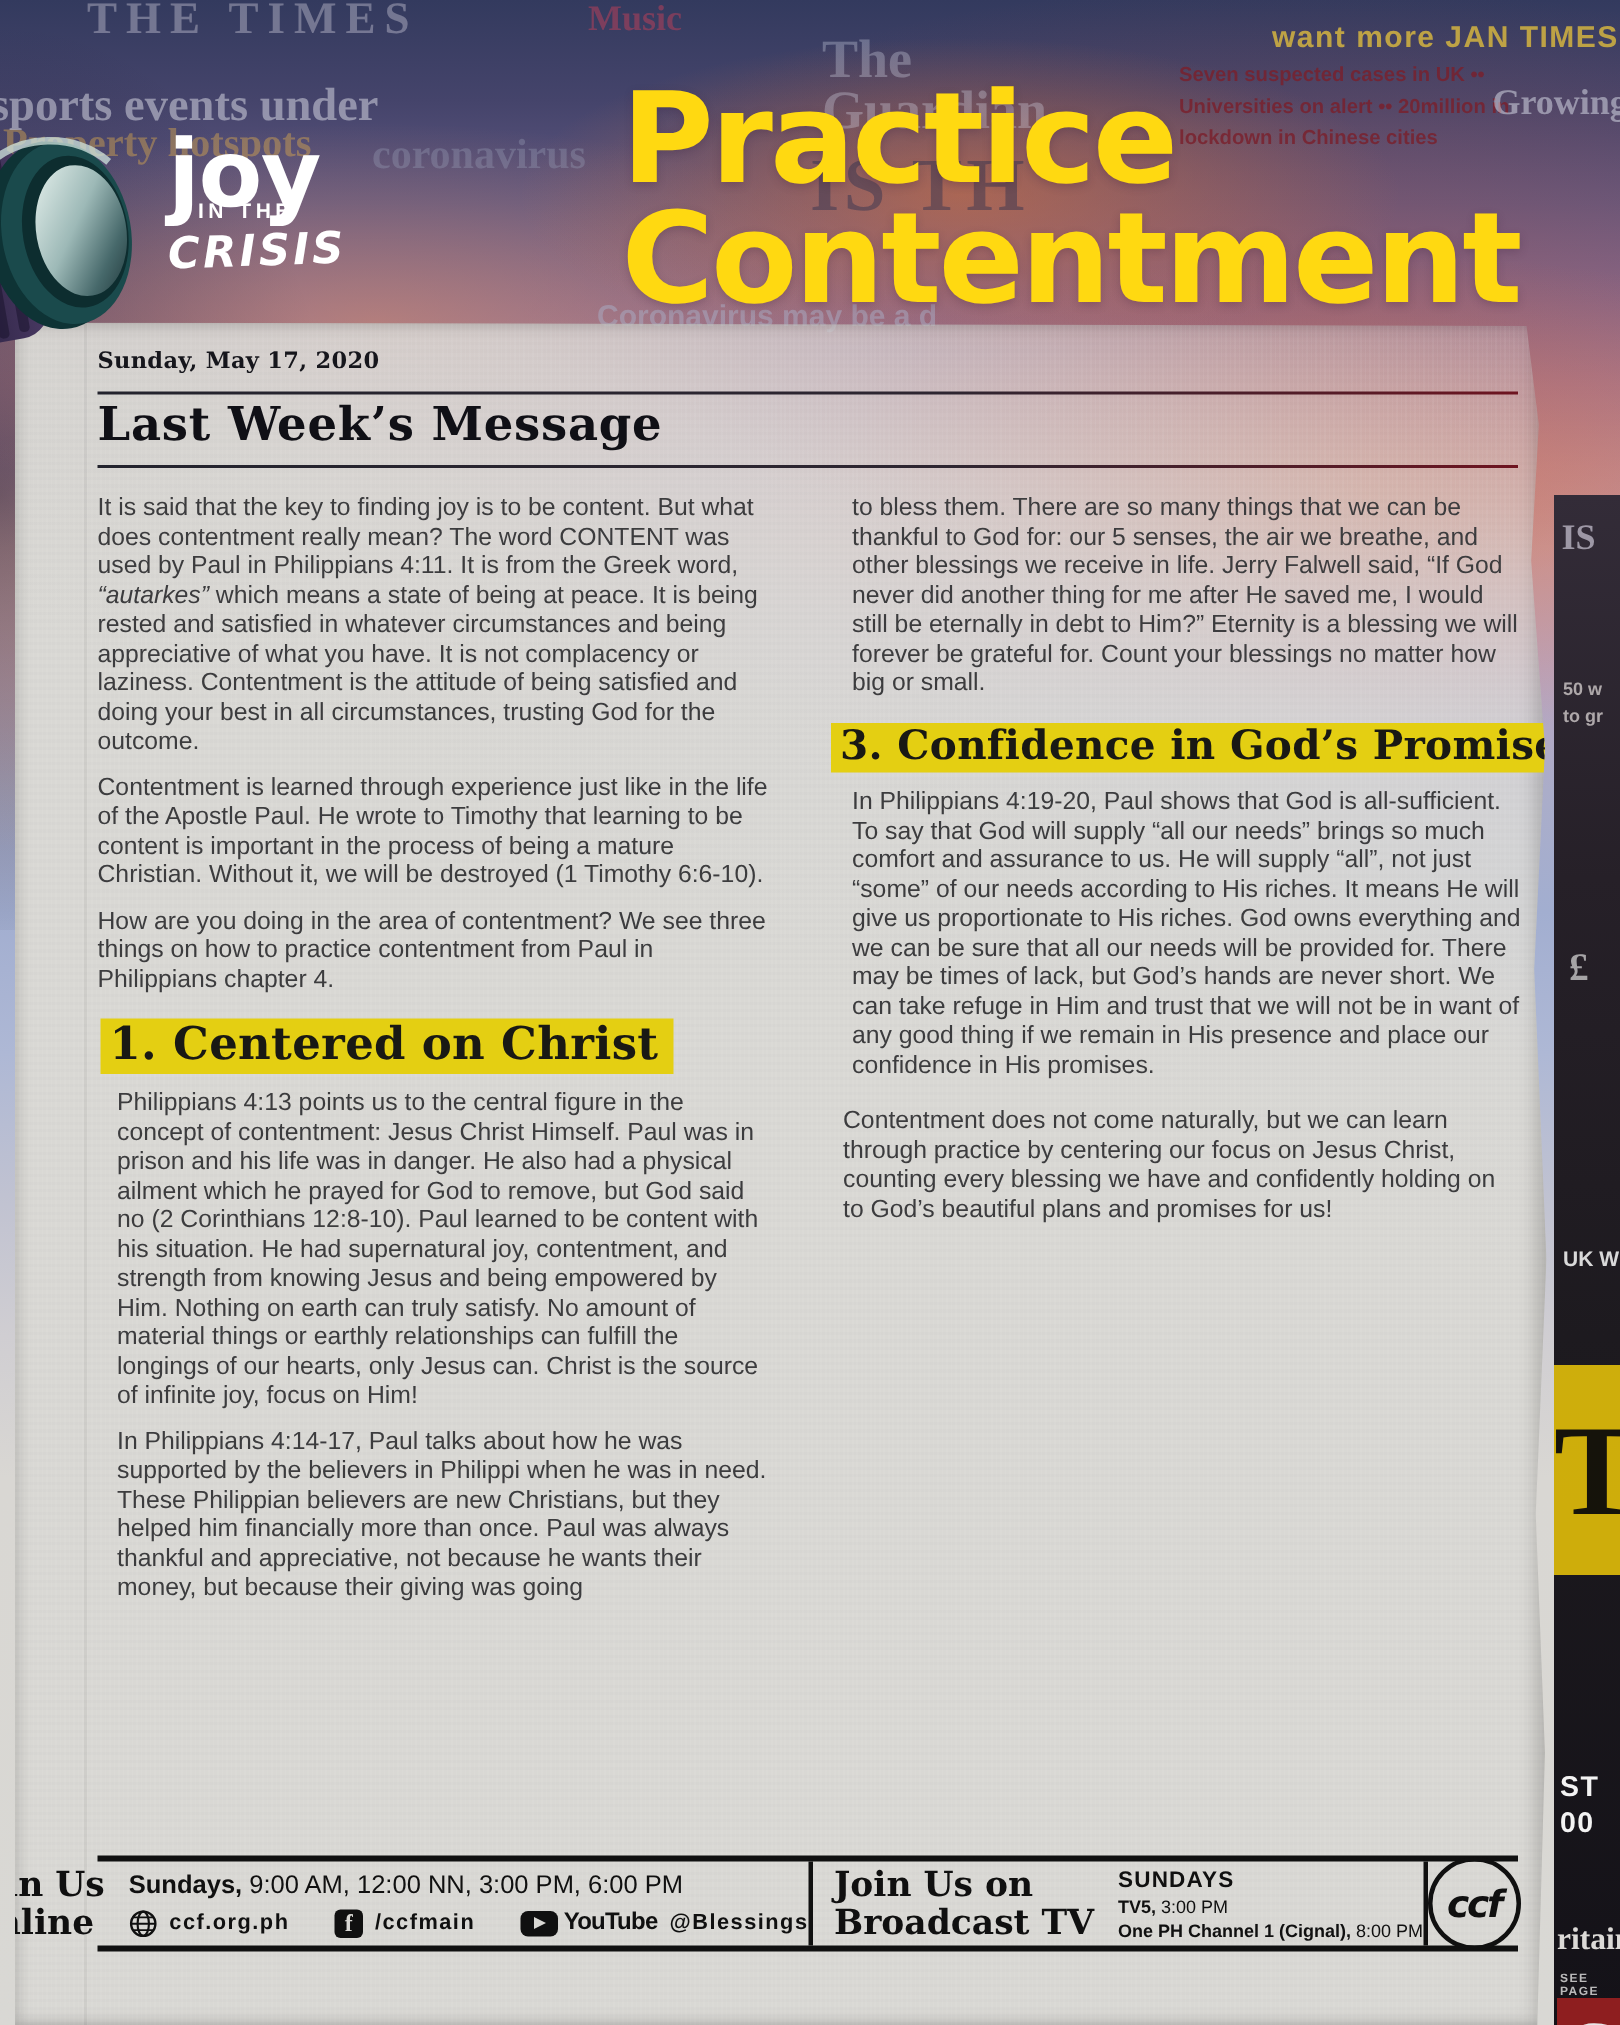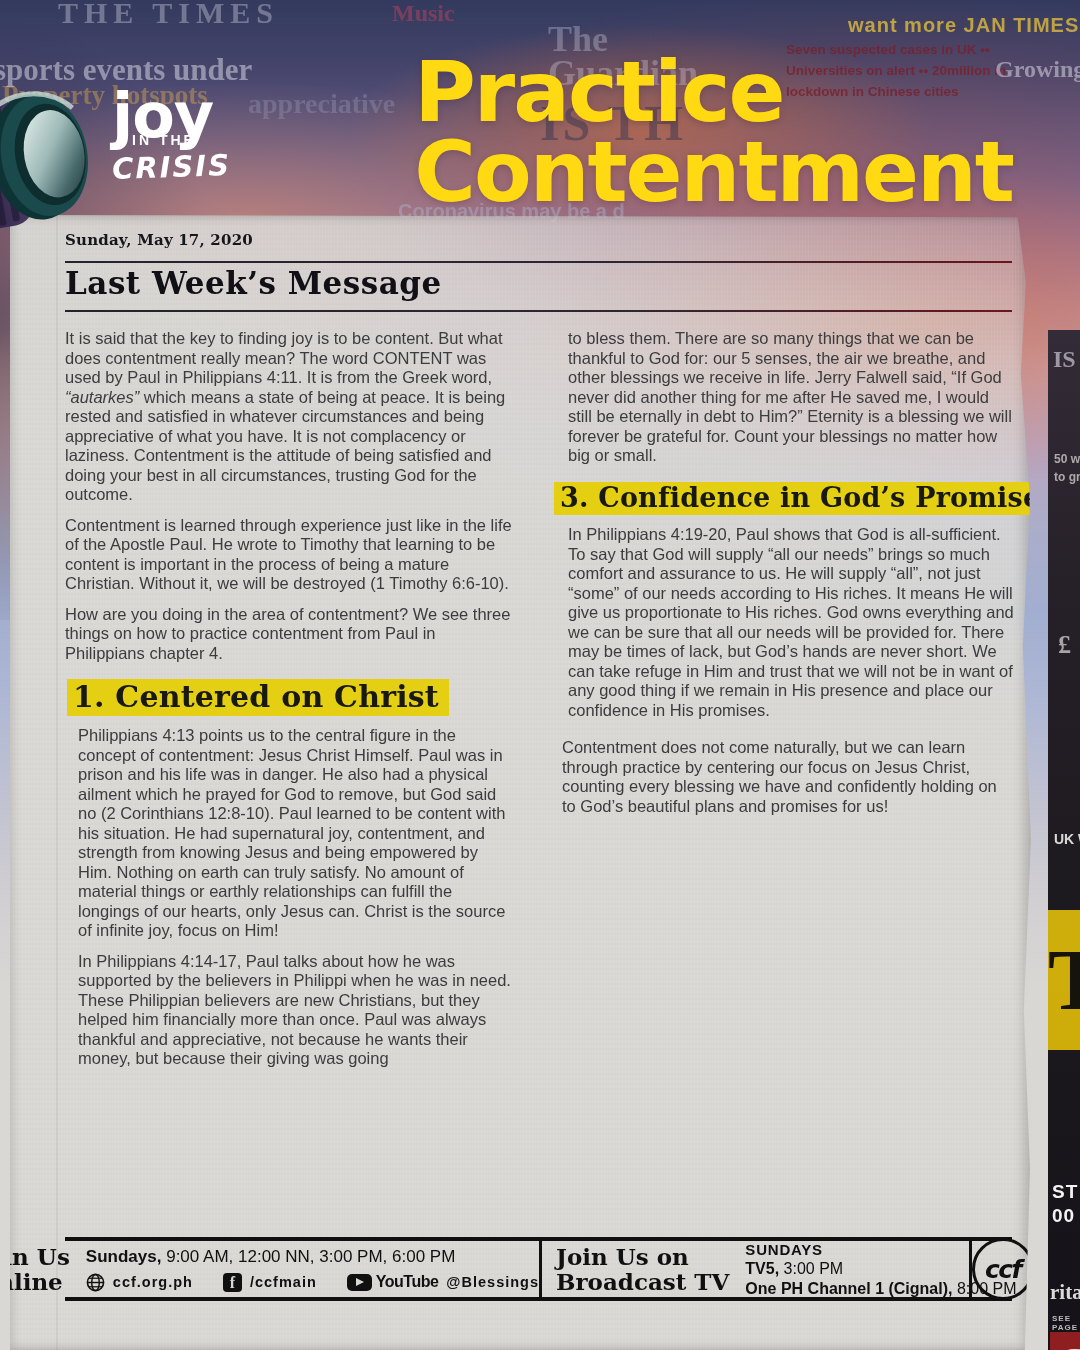--- a/index.html
+++ b/index.html
@@ -28,21 +28,21 @@
   .sky-frags .f2{left:-6px;top:52px;font-size:31px;color:#dfe0ea;opacity:.5;}
   .sky-frags .f3{left:248px;top:88px;font-size:28px;color:#9aa0b8;opacity:.35;}
   .sky-frags .f4{left:392px;top:0px;font-size:24px;color:#b5405a;opacity:.55;}
   .sky-frags .f5{left:548px;top:22px;font-size:36px;color:#dfe4f2;opacity:.30;white-space:normal;width:170px;line-height:.95;}
   .sky-frags .f6{left:398px;top:200px;font-size:20px;color:#a9aec6;opacity:.5;font-family:"Liberation Sans",sans-serif;}
   .sky-frags .f7{left:786px;top:40px;font-size:13.5px;color:#7a1f2b;opacity:.8;white-space:normal;width:240px;line-height:1.55;font-family:"Liberation Sans",sans-serif;}
   .sky-frags .f8{left:848px;top:14px;font-size:20px;letter-spacing:1px;color:#e8c43c;opacity:.75;font-family:"Liberation Sans",sans-serif;}
   .sky-frags .f9{left:995px;top:56px;font-size:24px;color:#dfe3ee;opacity:.5;}
   .sky-frags .f10{left:540px;top:94px;font-size:50px;letter-spacing:3px;color:#2c3150;opacity:.45;}
   
-  .right-strip{position:absolute;right:0;top:330px;bottom:0;width:32px;overflow:hidden;
+  .right-strip{position:absolute;right:0;top:330px;bottom:0;width:44px;overflow:hidden;
     background:linear-gradient(180deg,#332c38 0%,#262028 25%,#1d1a1f 55%,#141218 100%);}
   .right-strip .frag{position:absolute;font-weight:bold;font-family:"Liberation Serif",serif;}
   .right-strip .f0{left:5px;top:16px;font-size:24px;color:#b9b4c2;opacity:.8;}
   .right-strip .f1{left:6px;top:120px;font-size:12px;color:#cfc9c9;opacity:.8;width:40px;white-space:normal;line-height:1.5;font-family:"Liberation Sans",sans-serif;}
   .right-strip .f2{left:10px;top:300px;font-size:26px;color:#ddd;opacity:.7;}
   .right-strip .f3{left:6px;top:500px;font-size:14px;color:#eee;opacity:.9;width:40px;white-space:normal;line-height:1.3;font-family:"Liberation Sans",sans-serif;}
   .right-strip .f4{left:0;top:580px;width:50px;height:140px;background:#d8b60b;color:#15130a;
     font-size:86px;line-height:140px;text-align:center;opacity:.95;}
   .right-strip .f5{left:4px;top:850px;font-size:19px;color:#fff;opacity:.95;width:44px;white-space:normal;line-height:1.25;letter-spacing:1px;font-family:"Liberation Sans",sans-serif;}
   .right-strip .f6{left:2px;top:950px;font-size:21px;color:#f2f0ec;opacity:.9;}
@@ -112,39 +112,39 @@
   .linksrow .lbl{font-weight:bold;font-size:14.5px;letter-spacing:1px;}
   .gap{width:14px;}
   .fb{width:19px;height:19px;background:#101010;border-radius:4px;color:#d9d8d4;
     font-weight:bold;font-size:16px;text-align:center;line-height:20px;
     font-family:"Liberation Serif",serif;}
   .yt{width:25px;height:17px;background:#101010;border-radius:5px;position:relative;}
   .yt::after{content:"";position:absolute;left:9px;top:4.5px;border-left:8px solid #d9d8d4;
     border-top:4px solid transparent;border-bottom:4px solid transparent;}
   .ytword{font-weight:bold;font-size:16px;letter-spacing:-.5px;margin-left:-4px;}
   .bc-day{font-weight:bold;font-size:15px;letter-spacing:.8px;}
-  .bc-line{font-size:16px;white-space:nowrap;}
+  .bc-line{font-size:12px;white-space:nowrap;}
   .bc-line b{font-weight:bold;}
   .ccf-logo{width:56px;height:56px;border:3.5px solid #101010;border-radius:50%;
     display:flex;align-items:center;justify-content:center;
     font-family:"DejaVu Sans","Liberation Sans",sans-serif;font-weight:bold;
     font-size:25px;letter-spacing:-1.5px;font-style:italic;}
 </style>
 </head>
 <body>
 
 <div class="canvas">
 
   <div class="clouds"></div>
 
   <div class="sky-frags">
       <span class="frag f0">THE TIMES</span>
       <span class="frag f1">Property hotspots</span>
       <span class="frag f2">sports events under</span>
-      <span class="frag f3">appreciative</span>
+      <span class="frag f3">coronavirus</span>
       <span class="frag f4">Music</span>
       <span class="frag f5">The Guardian</span>
       <span class="frag f6">Coronavirus may be a d</span>
       <span class="frag f7">Seven suspected cases in UK •• Universities on alert •• 20million in lockdown in Chinese cities</span>
       <span class="frag f8">want more JAN TIMES</span>
       <span class="frag f9">Growing fears over virus</span>
       <span class="frag f10">IS TH</span>
     </div>
 
   <div class="right-strip">

